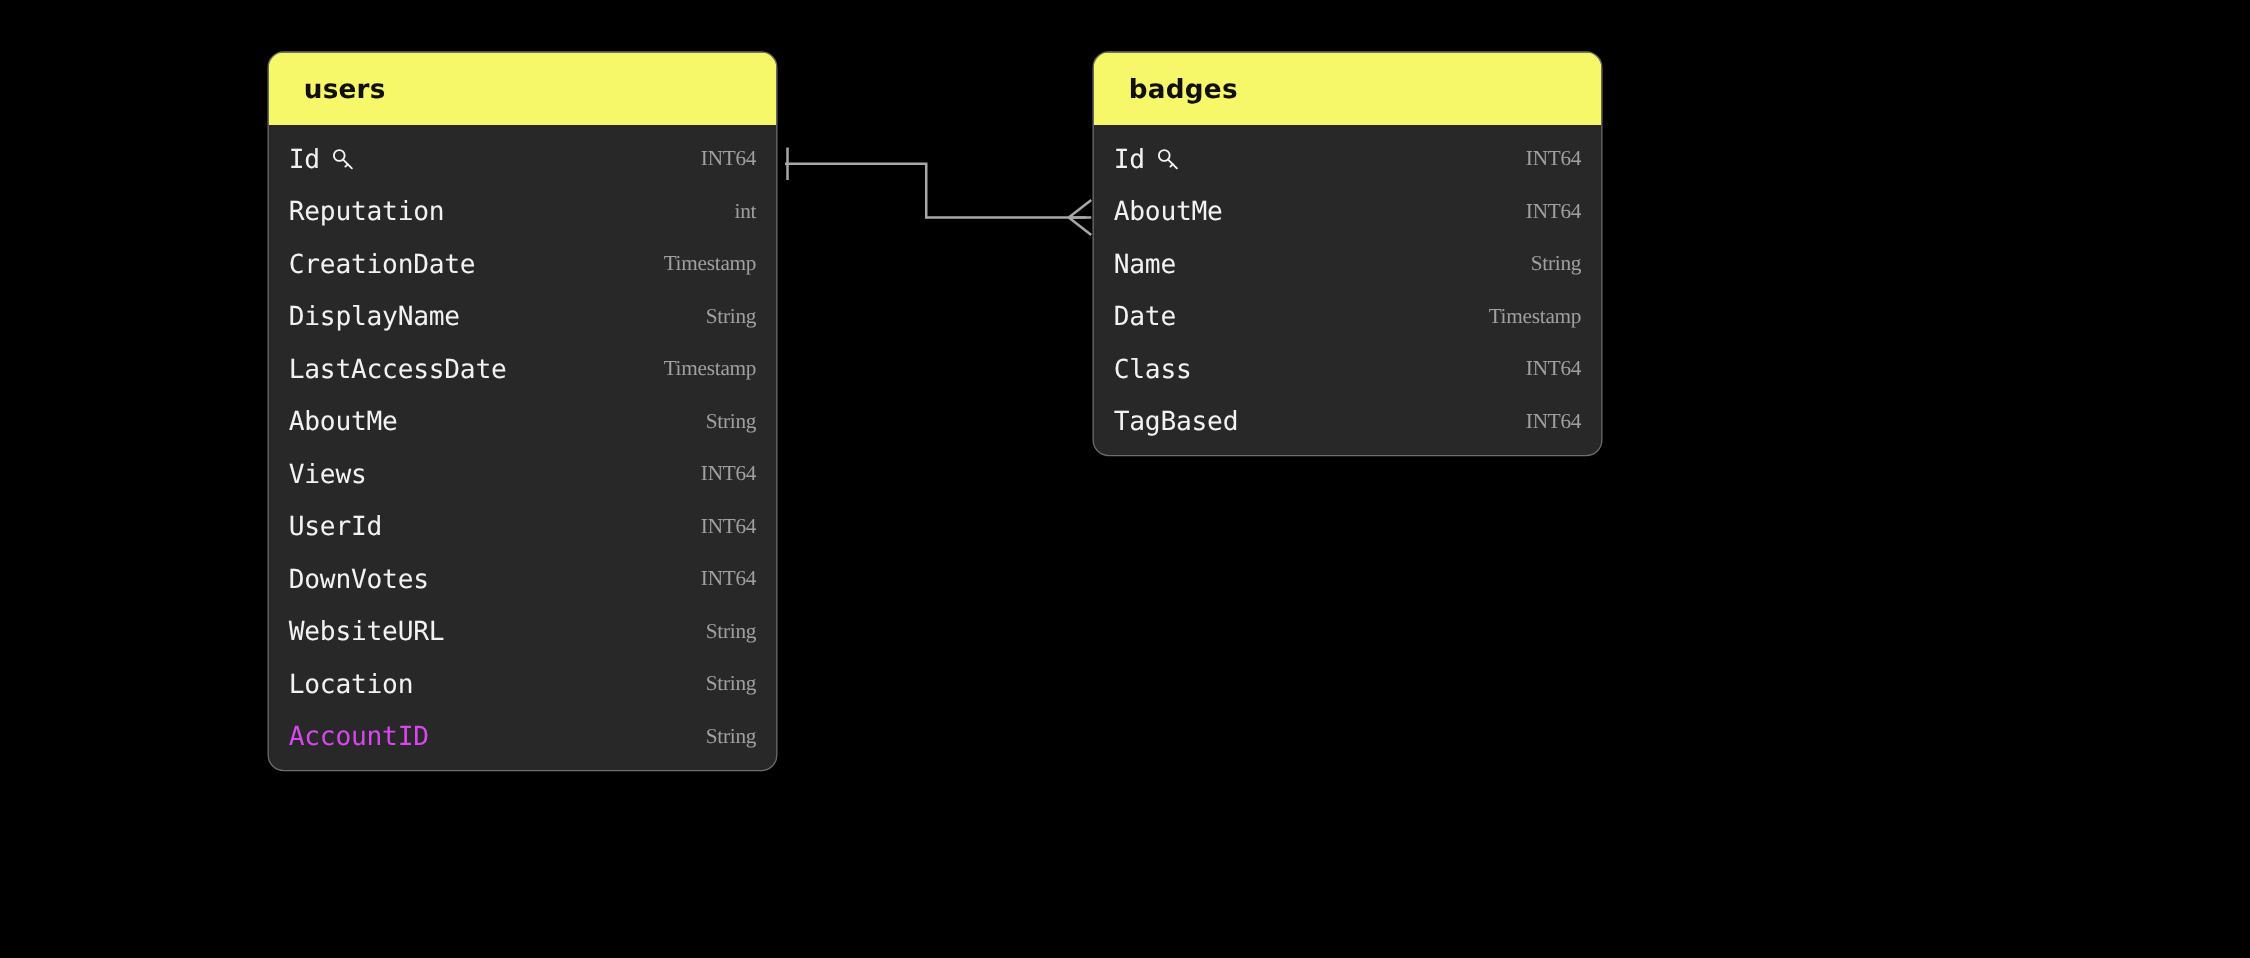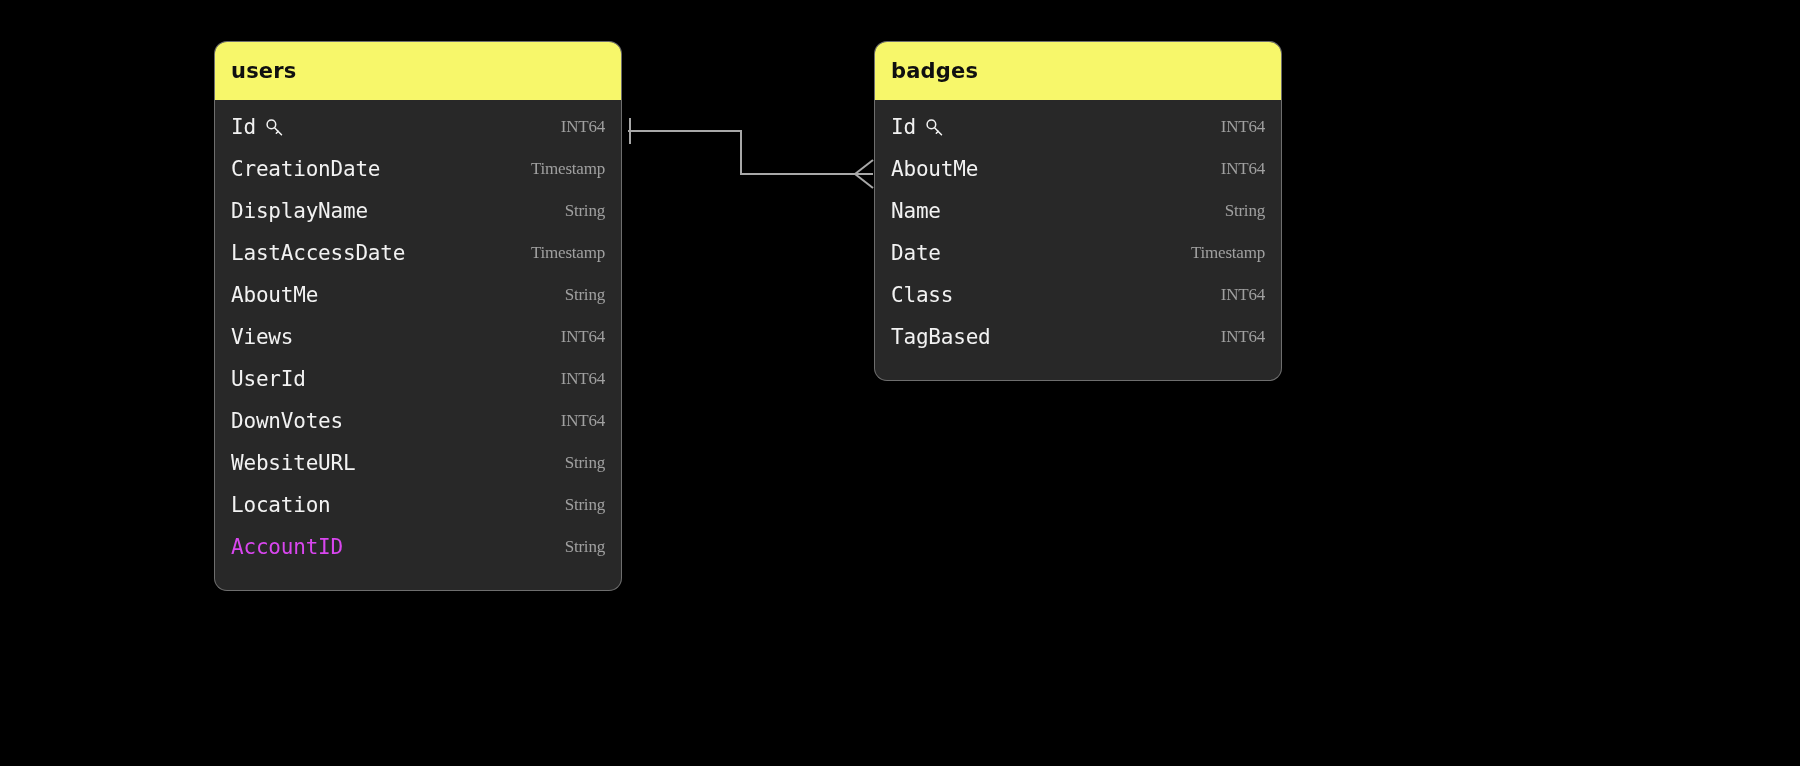--- a/index.html
+++ b/index.html
@@ -39,35 +39,35 @@
     background: #282828;
     box-shadow: 0 0 0 1px #6e6e6e;
     z-index: 2;
     overflow: hidden;
   }
 
   .entity-header {
     height: 58px;
     display: flex;
     align-items: center;
-    padding: 0 0 0 16px;
+    padding: 0 0 0 28px;
     box-sizing: border-box;
   }
 
   .entity-title {
     font-family: "DejaVu Sans", "Liberation Sans", sans-serif;
     font-weight: bold;
     font-size: 21px;
     color: #101010;
     letter-spacing: 0.2px;
     white-space: nowrap;
   }
 
   .entity-body {
-    padding: 6px 0 22px 0;
+    padding: 6px 0 6px 0;
   }
 
   .field-row {
     height: 42px;
     display: flex;
     align-items: center;
     justify-content: space-between;
     padding: 0 16px;
     box-sizing: border-box;
   }
@@ -140,20 +140,26 @@
             <svg width="19" height="19" viewBox="0 0 19 19" xmlns="http://www.w3.org/2000/svg">
               <circle cx="6.4" cy="6.4" r="4.3" fill="none" stroke="#f2f2f2" stroke-width="1.5"></circle>
               <line x1="9.3" y1="9.5" x2="16.5" y2="16.7" stroke="#f2f2f2" stroke-width="1.5" stroke-linecap="round"></line>
               <line x1="13.2" y1="13.4" x2="11.3" y2="15.3" stroke="#f2f2f2" stroke-width="1.5" stroke-linecap="round"></line>
             </svg>
           </span>
         </span>
         <span class="field-type" style="color: rgb(160, 160, 160);">INT64</span>
       </div>
 
+      <div class="field-row">
+        <span class="field-name-wrap">
+          <span class="field-name" style="color: rgb(242, 242, 242);">Reputation</span>
+        </span>
+        <span class="field-type" style="color: rgb(160, 160, 160);">int</span>
+      </div>
 
       <div class="field-row">
         <span class="field-name-wrap">
           <span class="field-name" style="color: rgb(242, 242, 242);">CreationDate</span>
         </span>
         <span class="field-type" style="color: rgb(160, 160, 160);">Timestamp</span>
       </div>
 
       <div class="field-row">
         <span class="field-name-wrap">

